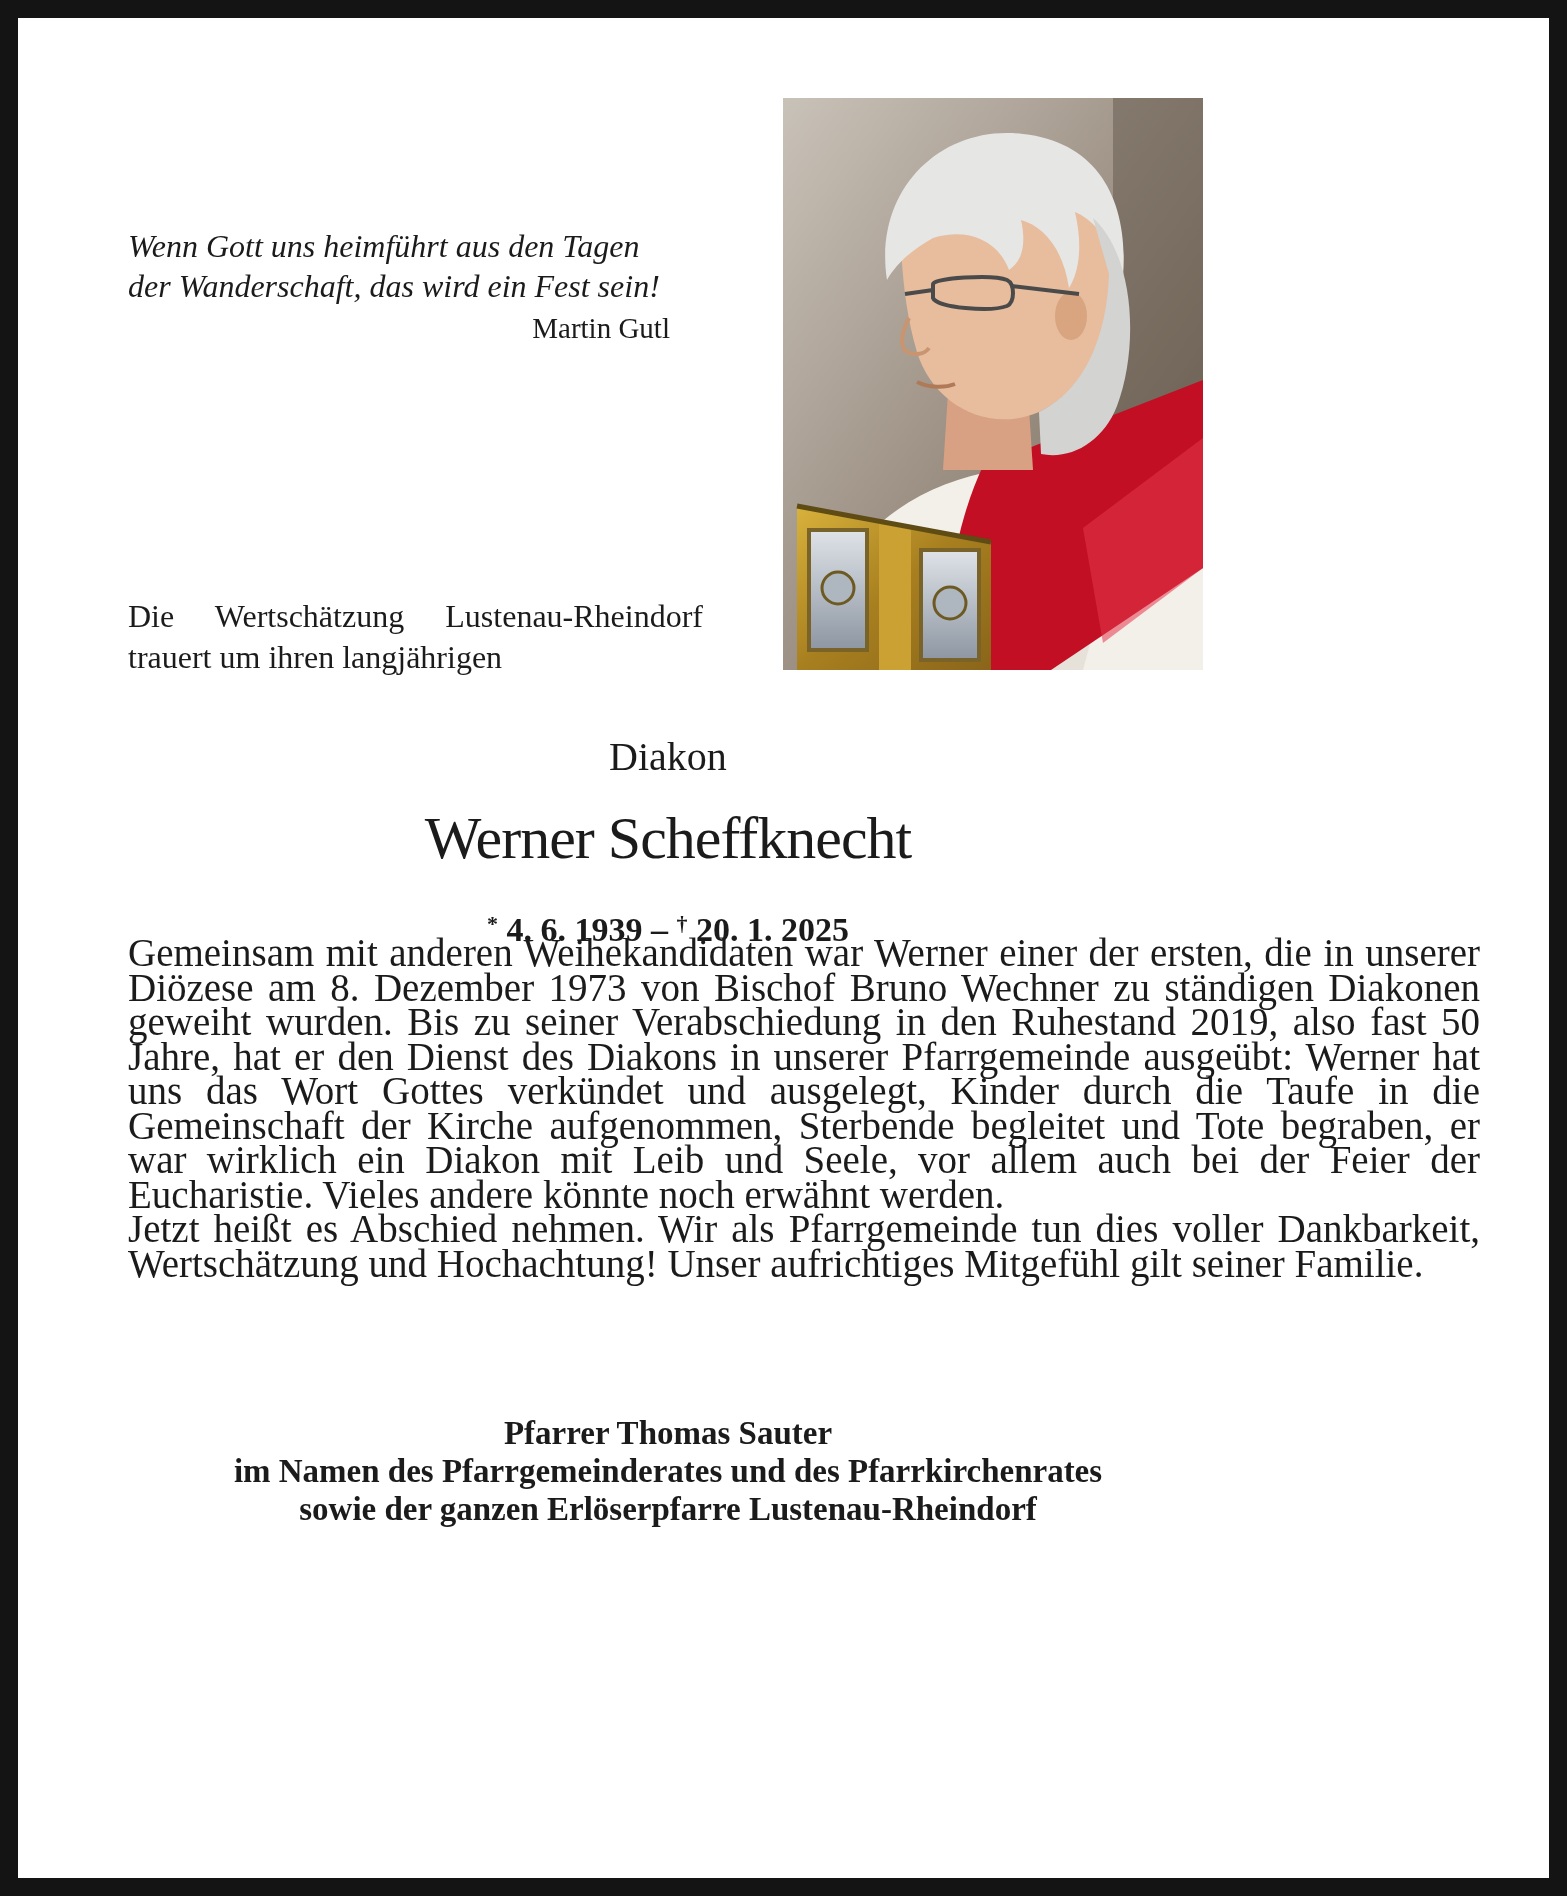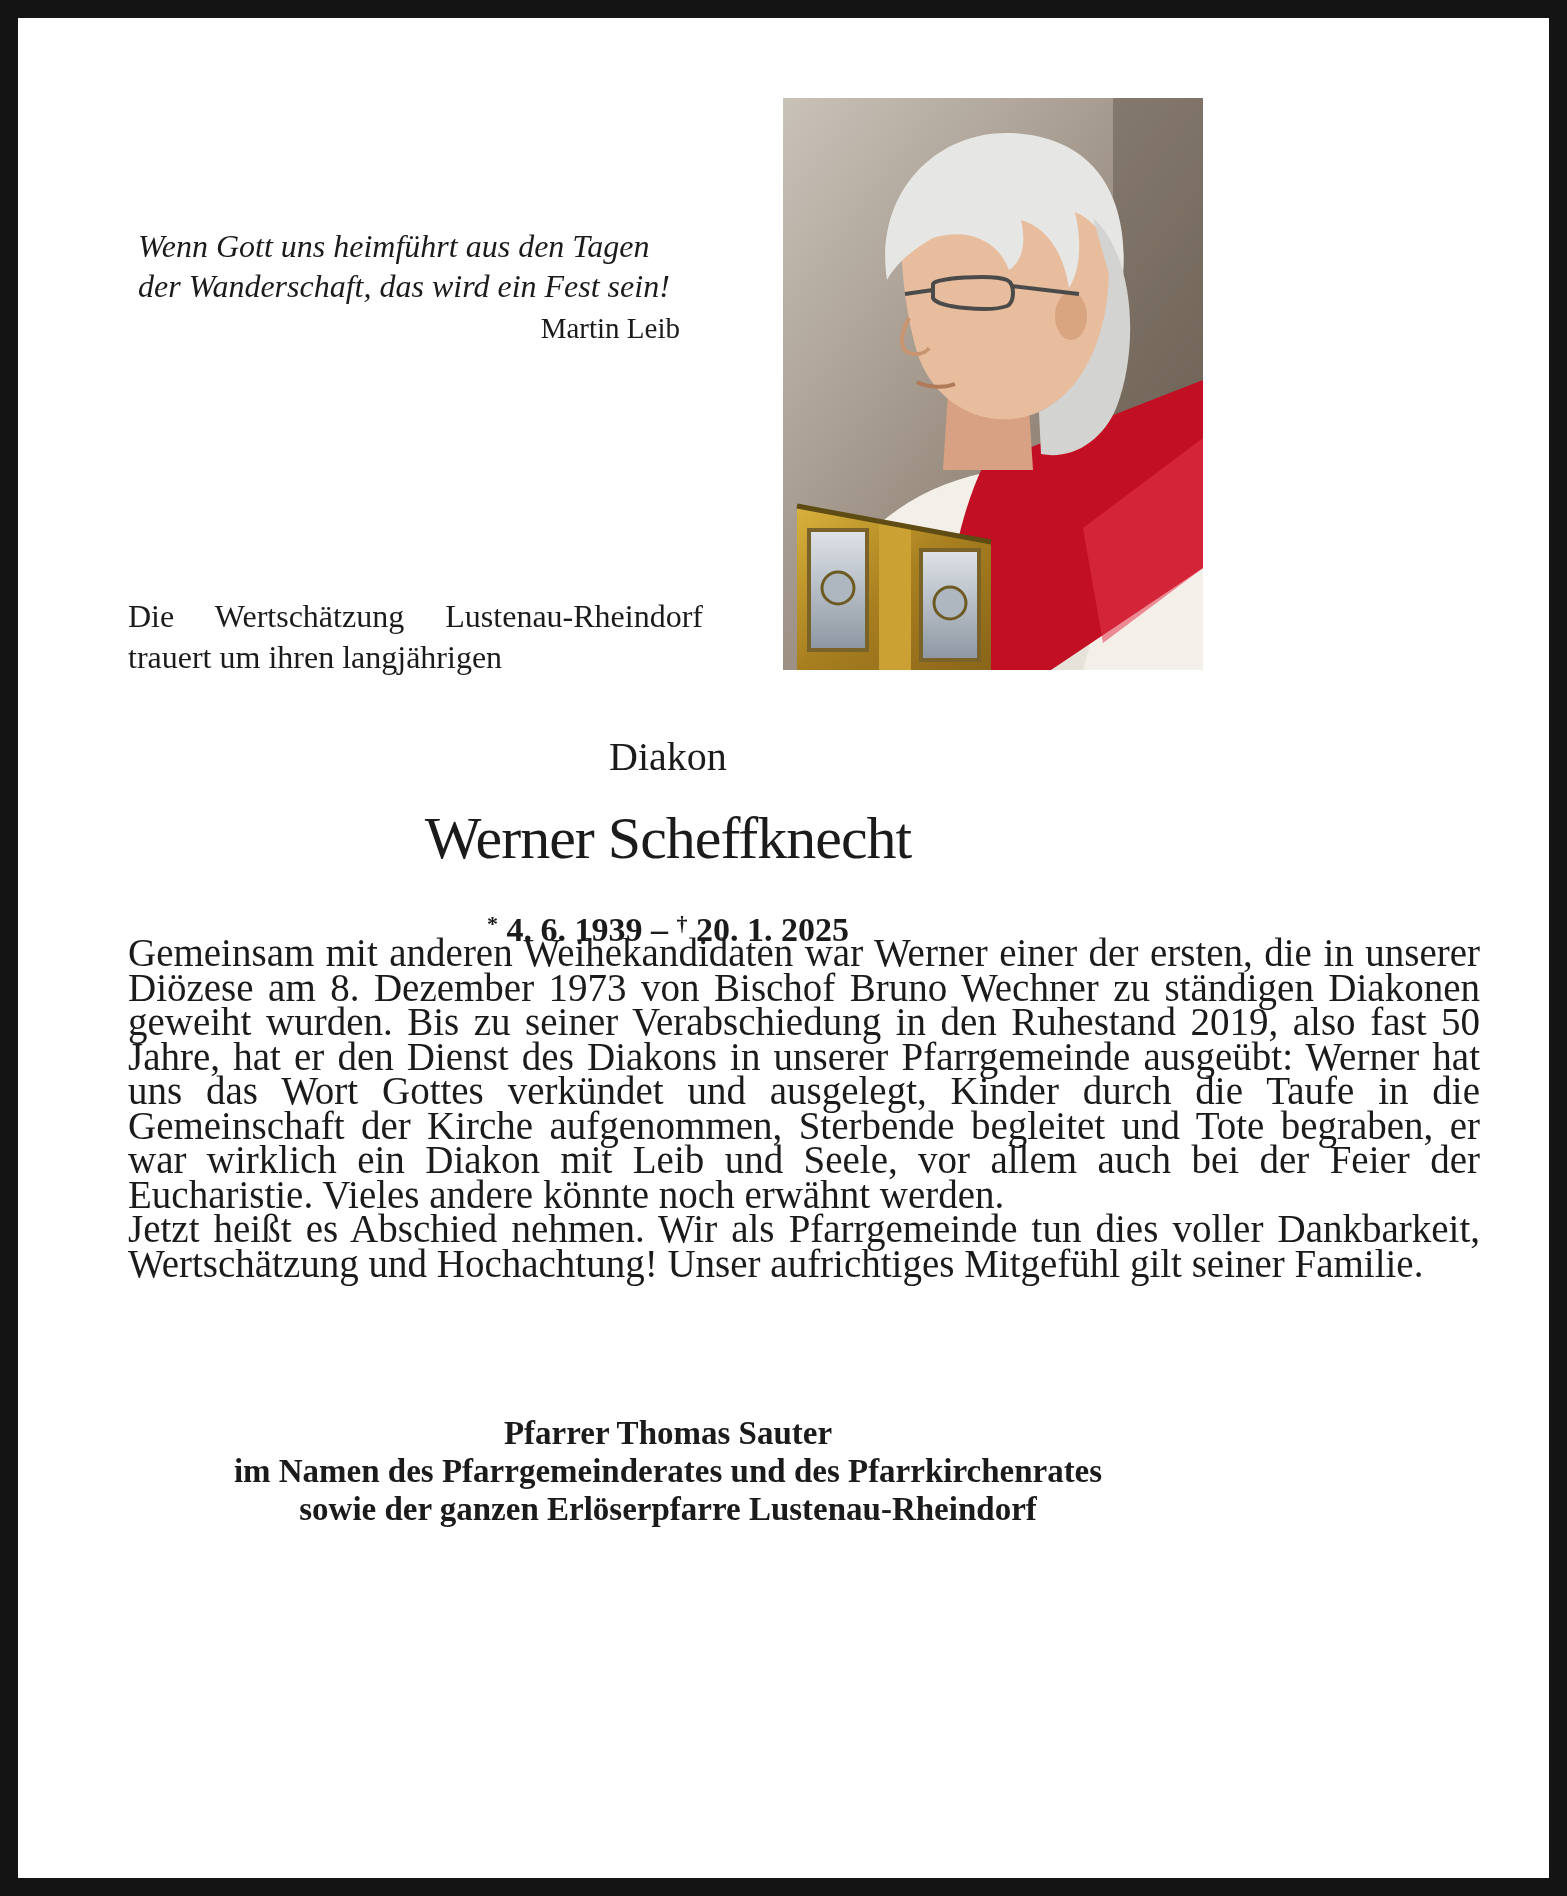--- a/index.html
+++ b/index.html
@@ -25,21 +25,21 @@
     left: 765px;
     top: 80px;
     width: 420px;
     height: 572px;
     overflow: hidden;
   }
 
   
   .quote {
     position: absolute;
-    left: 120px;
+    left: 110px;
     top: 208px;
     width: 560px;
   }
   .quote-line {
     font-style: italic;
     font-size: 32px;
     line-height: 40px;
   }
   .quote-attribution {
     margin-top: 6px;
@@ -174,21 +174,21 @@
         <circle cx="55" cy="490" r="16" fill="#aeb6bf" stroke="#6d5a22" stroke-width="3"></circle>
         <circle cx="167" cy="505" r="16" fill="#aeb6bf" stroke="#6d5a22" stroke-width="3"></circle>
         <path d="M14 408 L208 444" stroke="#5f4c15" stroke-width="5"></path>
       </g>
     </svg>
   </div>
 
   <div class="quote">
     <div class="quote-line">Wenn Gott uns heimführt aus den Tagen</div>
     <div class="quote-line">der Wanderschaft, das wird ein Fest sein!</div>
-    <div class="quote-attribution">Martin Leib</div>
+    <div class="quote-attribution">Martin Gutl</div>
   </div>
 
   <div class="intro">
     <div class="intro-line-justified">Die Wertschätzung Lustenau-Rheindorf</div>
     <div>trauert um ihren langjährigen</div>
   </div>
 
   <div class="center-col title-block">
     <div class="title-text">Diakon</div>
   </div>

